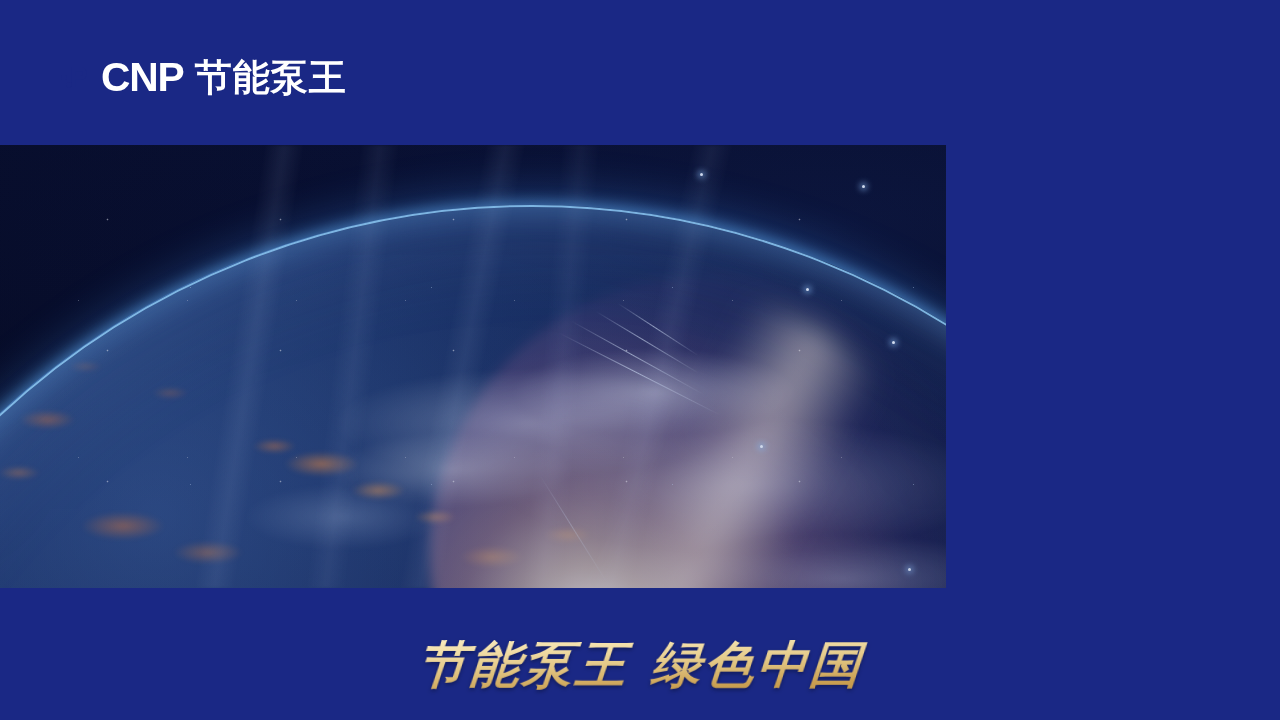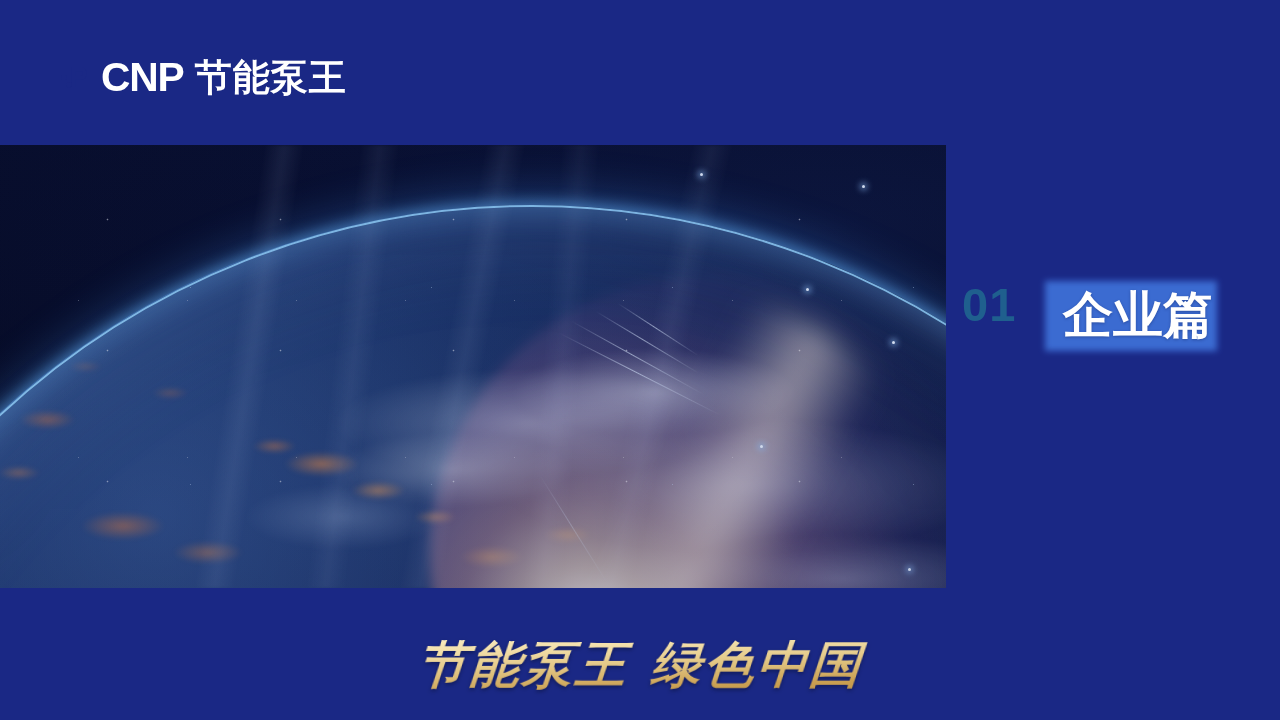--- a/index.html
+++ b/index.html
@@ -384,26 +384,19 @@
     <div class="trail" style="left:560px; top:188px; width:180px; transform:rotate(27deg);"></div>
     <div class="trail" style="left:572px; top:176px; width:150px; transform:rotate(29deg);"></div>
     <div class="trail" style="left:596px; top:166px; width:120px; transform:rotate(31deg);"></div>
     <div class="trail" style="left:618px; top:158px; width:96px;  transform:rotate(33deg);"></div>
 
     <div class="trail" style="left:540px; top:330px; width:130px; transform:rotate(58deg); opacity:0.5;"></div>
 
     <div class="panel-tint"></div>
   </div>
 
-  <div id="section-block">
-    <div id="section-number">01</div>
-    <div id="section-title-wrap">
-      <div id="section-title-highlight"></div>
-      <div id="section-title">企业篇</div>
-    </div>
-  </div>
 
   <div id="footer-band"></div>
   <div id="slogan">
     <span>节能泵王</span><span class="gap"></span><span>绿色中国</span>
   </div>
 
 </div>
 
 </body></html>

